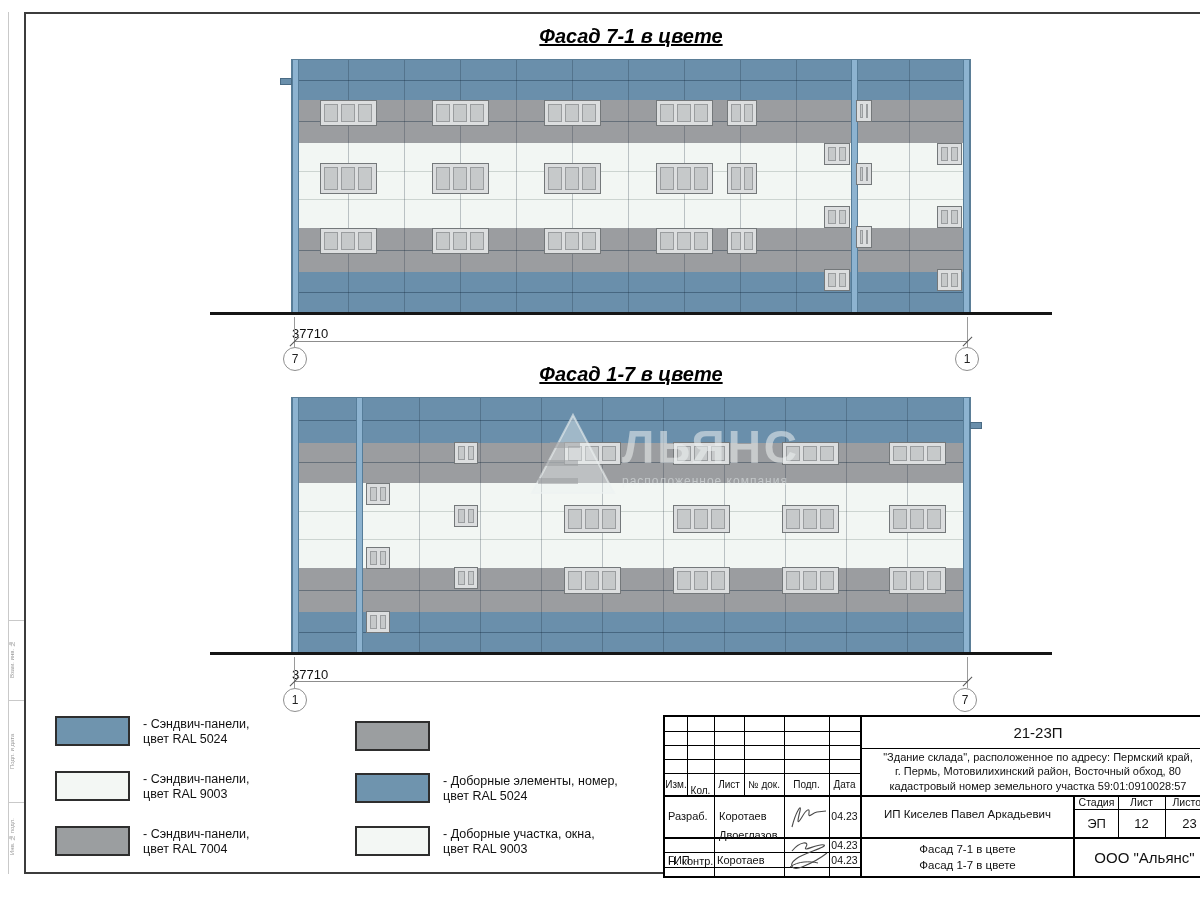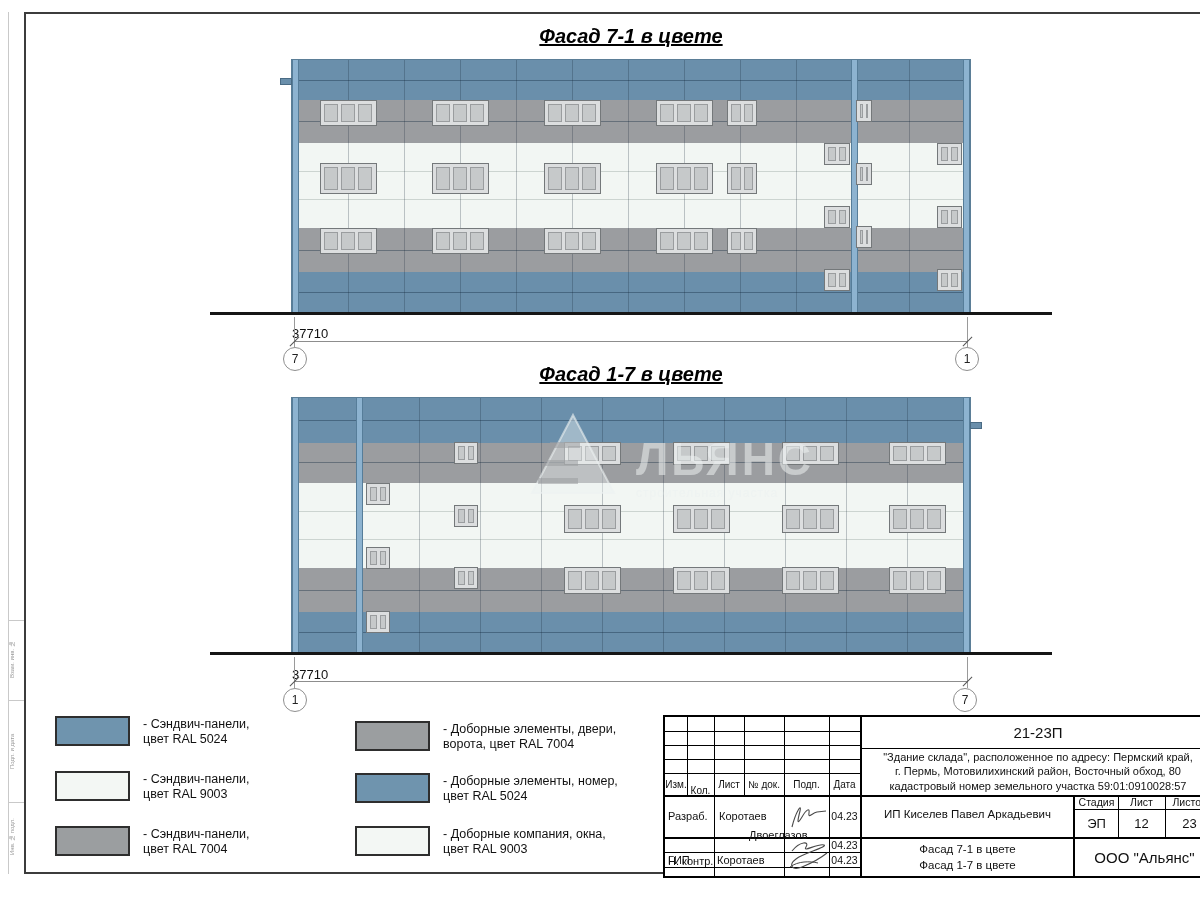--- a/index.html
+++ b/index.html
@@ -29,21 +29,21 @@
   .ground{position:absolute;height:3px;background:#161616;}
   .extline{position:absolute;width:1px;background:#9a9a9a;}
   .dimline{position:absolute;height:1px;background:#8d8d8d;}
   .tick{position:absolute;width:13px;height:1px;background:#555;transform:rotate(-45deg);}
   .dimtext{position:absolute;text-align:left;font-size:13px;color:#111;}
   .facade-title{position:absolute;text-align:center;font-size:20px;font-style:italic;
                 font-weight:bold;text-decoration:underline;color:#000;}
   .axis-circle{position:absolute;width:22px;height:22px;border:1px solid #8f8f8f;border-radius:50%;
                background:#fff;font-size:12px;line-height:22px;text-align:center;color:#222;}
   
-  .watermark{position:absolute;display:flex;align-items:flex-end;gap:20px;pointer-events:none;}
+  .watermark{position:absolute;display:flex;align-items:center;gap:6px;pointer-events:none;}
   .wm-word{font-size:46px;font-weight:bold;letter-spacing:3px;color:rgba(236,241,241,0.55);line-height:1;}
   .wm-sub{font-size:12px;letter-spacing:1px;color:rgba(236,241,241,0.5);margin-top:4px;}
   
   .legend-item{position:absolute;display:flex;gap:13px;align-items:flex-start;}
   .swatch{width:75px;height:30px;border:2px solid #2e2e2e;box-sizing:border-box;flex:none;}
   .legend-text{font-size:12.5px;line-height:1.22;color:#111;padding-top:1px;}
   
   .tb{position:absolute;left:663px;top:715px;width:549px;height:159px;
       border:2px solid #000;box-sizing:content-box;background:#fff;}
   .tb-v{position:absolute;top:0;width:1px;background:#000;}
@@ -342,21 +342,21 @@
     <span>
       <svg width="86" height="84" viewBox="0 0 86 84">
         <polygon points="43,3 84,81 2,81" fill="rgba(236,241,241,0.42)" stroke="rgba(236,241,241,0.6)" stroke-width="2"></polygon>
         <rect x="20" y="30" width="30" height="6" fill="rgba(155,157,160,0.55)"></rect>
         <rect x="14" y="48" width="34" height="6" fill="rgba(155,157,160,0.55)"></rect>
         <rect x="8" y="66" width="40" height="6" fill="rgba(155,157,160,0.55)"></rect>
       </svg>
     </span>
     <span>
       <div class="wm-word">ЛЬЯНС</div>
-      <div class="wm-sub">строительная участка</div>
+      <div class="wm-sub">расположенное компания</div>
     </span>
   </div>
 
   <div class="legend-item" style="left:55px;top:716px;">
     <span class="swatch" style="background: rgb(111, 148, 174);"></span>
     <div class="legend-text">
       <div>- Сэндвич-панели,</div>
         <div>цвет RAL 5024</div>
     </div>
   </div>
@@ -369,36 +369,32 @@
   </div>
   <div class="legend-item" style="left:55px;top:826px;">
     <span class="swatch" style="background: rgb(155, 158, 160);"></span>
     <div class="legend-text">
       <div>- Сэндвич-панели,</div>
         <div>цвет RAL 7004</div>
     </div>
   </div>
   <div class="legend-item" style="left:355px;top:721px;">
     <span class="swatch" style="background: rgb(155, 158, 160);"></span>
-    <div class="legend-text">
-      <div>- Доборные элементы, двери,</div>
-        <div>ворота, цвет RAL 7004</div>
-    </div>
   </div>
   <div class="legend-item" style="left:355px;top:773px;">
     <span class="swatch" style="background: rgb(111, 148, 174);"></span>
     <div class="legend-text">
       <div>- Доборные элементы, номер,</div>
         <div>цвет RAL 5024</div>
     </div>
   </div>
   <div class="legend-item" style="left:355px;top:826px;">
     <span class="swatch" style="background: rgb(243, 247, 244);"></span>
     <div class="legend-text">
-      <div>- Доборные компания, окна,</div>
+      <div>- Доборные участка, окна,</div>
         <div>цвет RAL 9003</div>
     </div>
   </div>
 
   <div class="tb">
 
     <div class="tb-v" style="left:22px;height:78px;"></div>
     <div class="tb-v" style="left:49px;height:159px;"></div>
     <div class="tb-v" style="left:79px;height:78px;"></div>
     <div class="tb-v" style="left:119px;height:159px;"></div>
@@ -430,21 +426,21 @@
     <div class="tb-cell" style="left:197px;top:31px;width:352px;height:47px;font-size:11px;line-height:1.3;flex-direction:column;justify-content:center;">
       <div>"Здание склада", расположенное по адресу: Пермский край,</div>
       <div>г. Пермь, Мотовилихинский район, Восточный обход, 80</div>
       <div>кадастровый номер земельного участка 59:01:0910028:57</div>
     </div>
 
     <div class="tb-cell tb-left" style="left:0;top:78px;width:49px;height:42px;">Разраб.</div>
     <div class="tb-cell tb-left" style="left:49px;top:78px;width:70px;height:42px;padding-left:5px;">Коротаев</div>
     <div class="tb-cell" style="left:164px;top:78px;width:31px;height:42px;font-size:10.5px;">04.23</div>
     <div class="tb-cell tb-left" style="left:0;top:136px;width:49px;height:15px;">Н. контр.</div>
-    <div class="tb-cell tb-left" style="left:49px;top:110px;width:70px;height:15px;padding-left:5px;margin-left:30px;">Двоеглазов</div>
+    <div class="tb-cell tb-left" style="left:49px;top:110px;width:70px;height:15px;padding-left:5px;">Двоеглазов</div>
     <div class="tb-cell" style="left:164px;top:120px;width:31px;height:15px;font-size:10.5px;">04.23</div>
     <div class="tb-cell tb-left" style="left:0;top:135px;width:49px;height:15px;">ГИП</div>
     <div class="tb-cell tb-left" style="left:49px;top:135px;width:70px;height:15px;">Коротаев</div>
     <div class="tb-cell" style="left:164px;top:135px;width:31px;height:15px;font-size:10.5px;">04.23</div>
 
     <svg class="sig-svg" style="left:121px;top:82px;" width="44" height="36" viewBox="0 0 44 36">
       <path d="M6,28 C10,12 16,4 14,12 C12,20 10,28 16,18 C20,11 24,8 23,14 C22,20 26,14 31,13 L40,12" fill="none" stroke="#4a4a4a" stroke-width="1.1"></path>
     </svg>
     <svg class="sig-svg" style="left:119px;top:120px;" width="47" height="38" viewBox="0 0 47 38">
       <path d="M8,14 C16,4 26,4 22,10 C18,16 34,6 40,8 C44,10 20,16 12,22 C4,28 8,34 18,30 C28,26 38,20 43,16" fill="none" stroke="#4a4a4a" stroke-width="1.1"></path>

